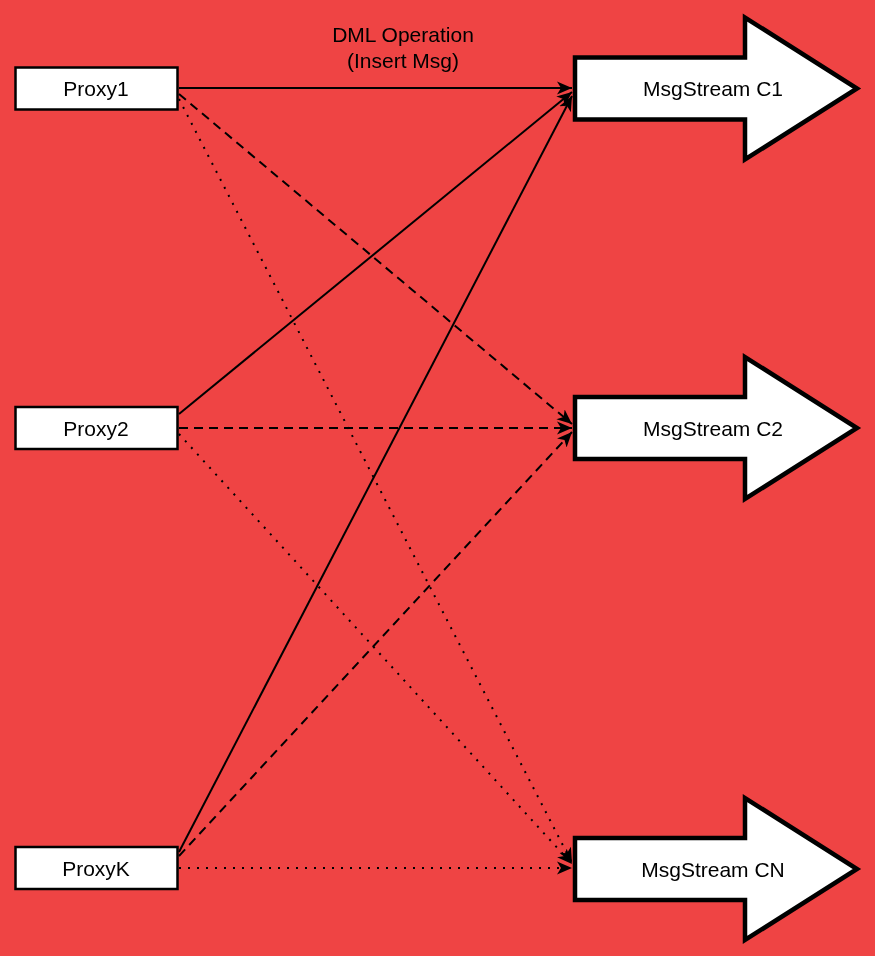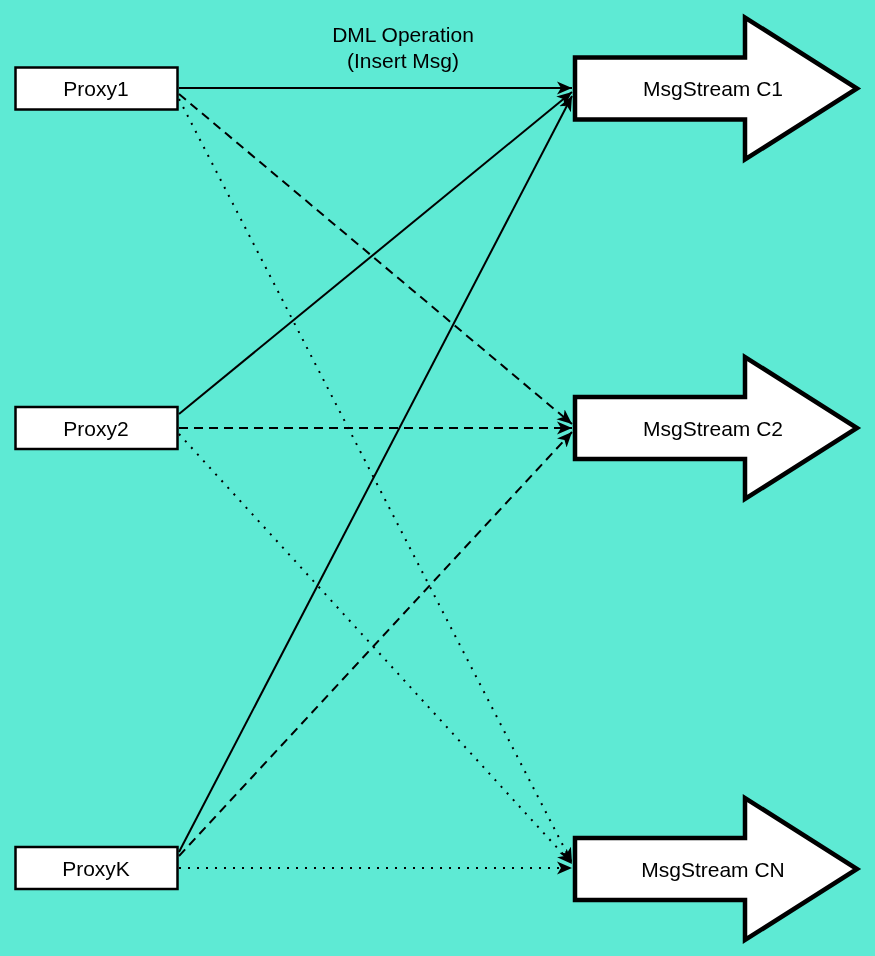--- a/index.html
+++ b/index.html
@@ -5,21 +5,21 @@
   html, body {
     margin: 0;
     padding: 0;
     background: #ffffff;
     font-family: "Liberation Sans", sans-serif;
   }
   .canvas {
     position: relative;
     width: 875px;
     height: 956px;
-    background: #5eead4;
+    background: #ef4444;
     overflow: hidden;
   }
   svg { display: block; }
   .proxy-box {
     fill: #ffffff;
     stroke: #000000;
     stroke-width: 2.5;
   }
   .stream-arrow {
     fill: #ffffff;

